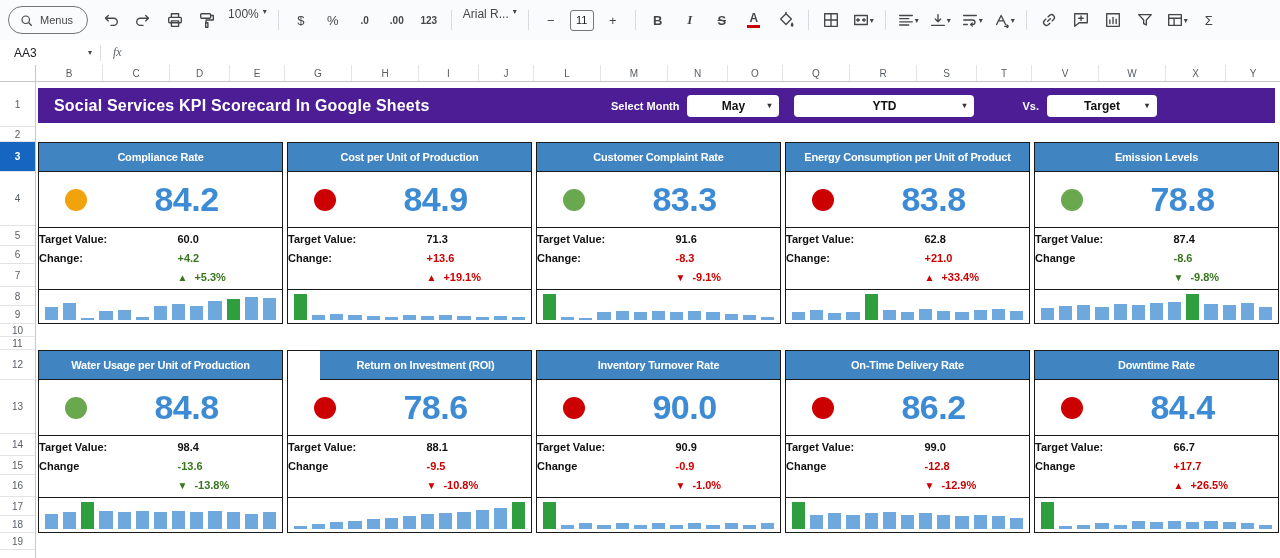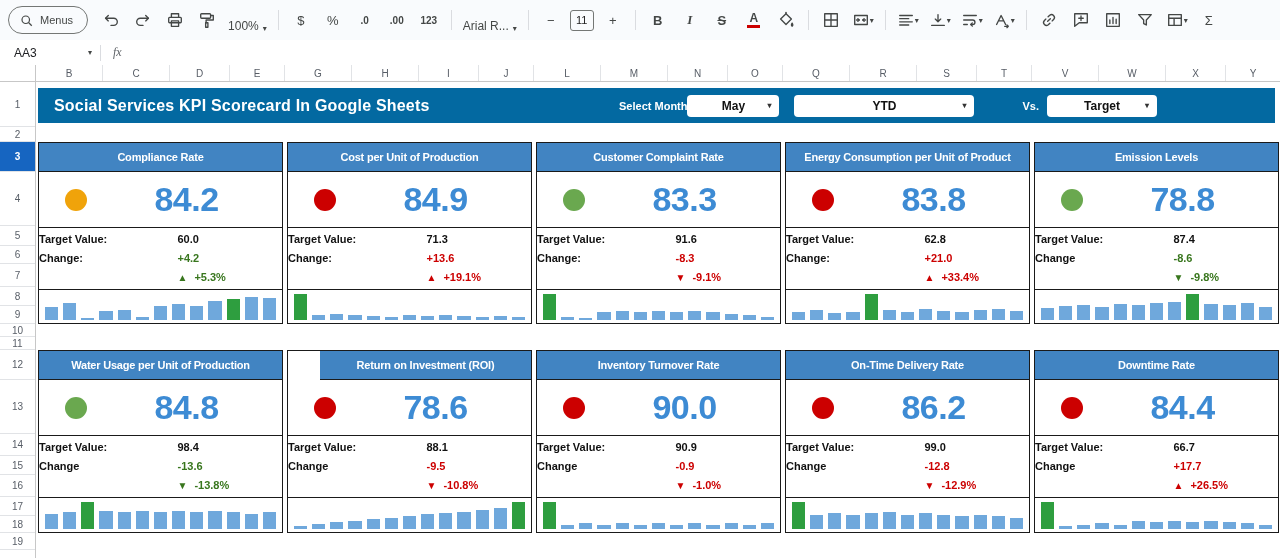--- a/index.html
+++ b/index.html
@@ -10,21 +10,21 @@
   .menus-pill{display:flex;align-items:center;gap:6px;border:1px solid #747775;border-radius:16px;
     height:26px;padding:0 14px 0 10px;font-size:11px;color:#444746;background:#f9fbfd;margin-right:6px}
   .tbtn{height:26px;min-width:24px;display:flex;align-items:center;justify-content:center;
     border-radius:4px;color:#444746;font-size:13px;padding:0 3px;cursor:default}
   .tbtn.sm{font-size:10px;font-weight:bold}
   .tbtn.b{font-weight:bold;font-size:13px}
   .tbtn.i{font-family:"Liberation Serif",serif;font-style:italic;font-weight:bold}
   .tbtn.s{text-decoration:line-through;font-weight:bold}
   .ticon svg{width:18px;height:18px;stroke:#444746;fill:none;stroke-width:1.5;stroke-linecap:round;stroke-linejoin:round}
   .tsep{width:1px;height:20px;background:#dadce0;margin:0 5px;flex:0 0 1px}
-  .tctl{display:flex;align-items:flex-end;gap:4px;color:#444746;font-size:12px;padding:0 4px;height:26px;border-radius:4px}
+  .tctl{display:flex;align-items:flex-start;gap:4px;color:#444746;font-size:12px;padding:0 4px;height:26px;border-radius:4px}
   .caret{font-size:8px;color:#444746}
   .sizebox{width:22px;height:19px;border:1px solid #747775;border-radius:3px;font-size:11px;color:#222;
     display:flex;align-items:center;justify-content:center;margin:0 2px}
   .acolor{flex-direction:column;line-height:11px}
   .acolor .aletter{font-weight:bold;font-size:12px}
   .colorbar{width:13px;height:3px;background:#cc0000;margin-top:1px}
   
   .formula{position:absolute;top:40px;left:0;right:0;height:25px;background:#fff;display:flex;
     align-items:center;border-bottom:1px solid #d9dce0}
   .name-box{width:78px;padding:0 8px 0 14px;display:flex;align-items:center;justify-content:space-between;
@@ -48,21 +48,21 @@
   .grid{position:absolute;top:82px;left:36px;width:1244px;bottom:0;background:#fff;overflow:hidden}
   
   .banner{position:absolute;left:2px;top:6px;width:1237px;height:35px;display:flex;align-items:center;color:#fff}
   .banner-title{font-size:16px;font-weight:bold;margin-left:16px;letter-spacing:.2px}
   .blbl{font-size:11px;font-weight:bold}
   .sm-label{margin-left:auto}
   .vs{margin-left:48px}
   .pill{background:#fff;color:#111;border-radius:4px;height:22px;display:flex;align-items:center;
     justify-content:center;font-size:12px;font-weight:bold;position:relative}
   .pill .pcaret{position:absolute;right:8px;font-size:8px;color:#333}
-  .pill.month{width:92px}
+  .pill.month{margin-left:8px;width:92px}
   .pill.period{margin-left:15px;width:180px}
   .pill.target{margin-left:8px;width:110px;margin-right:118px}
   
   .cards{position:absolute;left:2px;display:flex;gap:4px}
   #cards-top{top:60px;height:182px}
   #cards-bottom{top:268px;height:183px}
   .card{width:245px;border:1px solid #1a1a1a;background:#fff;display:flex;flex-direction:column;box-sizing:border-box}
   .card-header{height:28px;flex:0 0 28px;color:#fff;font-weight:bold;font-size:11px;display:flex;align-items:center;
     justify-content:center;border-bottom:1px solid #1a1a1a;text-align:center;letter-spacing:-.2px;overflow:hidden;white-space:nowrap}
   .card-num{position:relative;flex:0 0 55px;border-bottom:1px solid #1a1a1a}
@@ -276,21 +276,21 @@
     <div class="row-cell" style="height: 54px;">13</div>
     <div class="row-cell" style="height: 22px;">14</div>
     <div class="row-cell" style="height: 19px;">15</div>
     <div class="row-cell" style="height: 22px;">16</div>
     <div class="row-cell" style="height: 19px;">17</div>
     <div class="row-cell" style="height: 17px;">18</div>
     <div class="row-cell" style="height: 17px;">19</div>
   </div>
 
 <div class="grid">
-  <div class="banner" style="background: #0369a1;">
+  <div class="banner" style="background: #4c1d95;">
     <span class="banner-title">Social Services KPI Scorecard In Google Sheets</span>
     <span class="blbl sm-label">Select Month</span>
     <div class="pill month">
       <span>May</span>
       <span class="pcaret">▾</span>
     </div>
     <div class="pill period">
       <span>YTD</span>
       <span class="pcaret">▾</span>
     </div>

